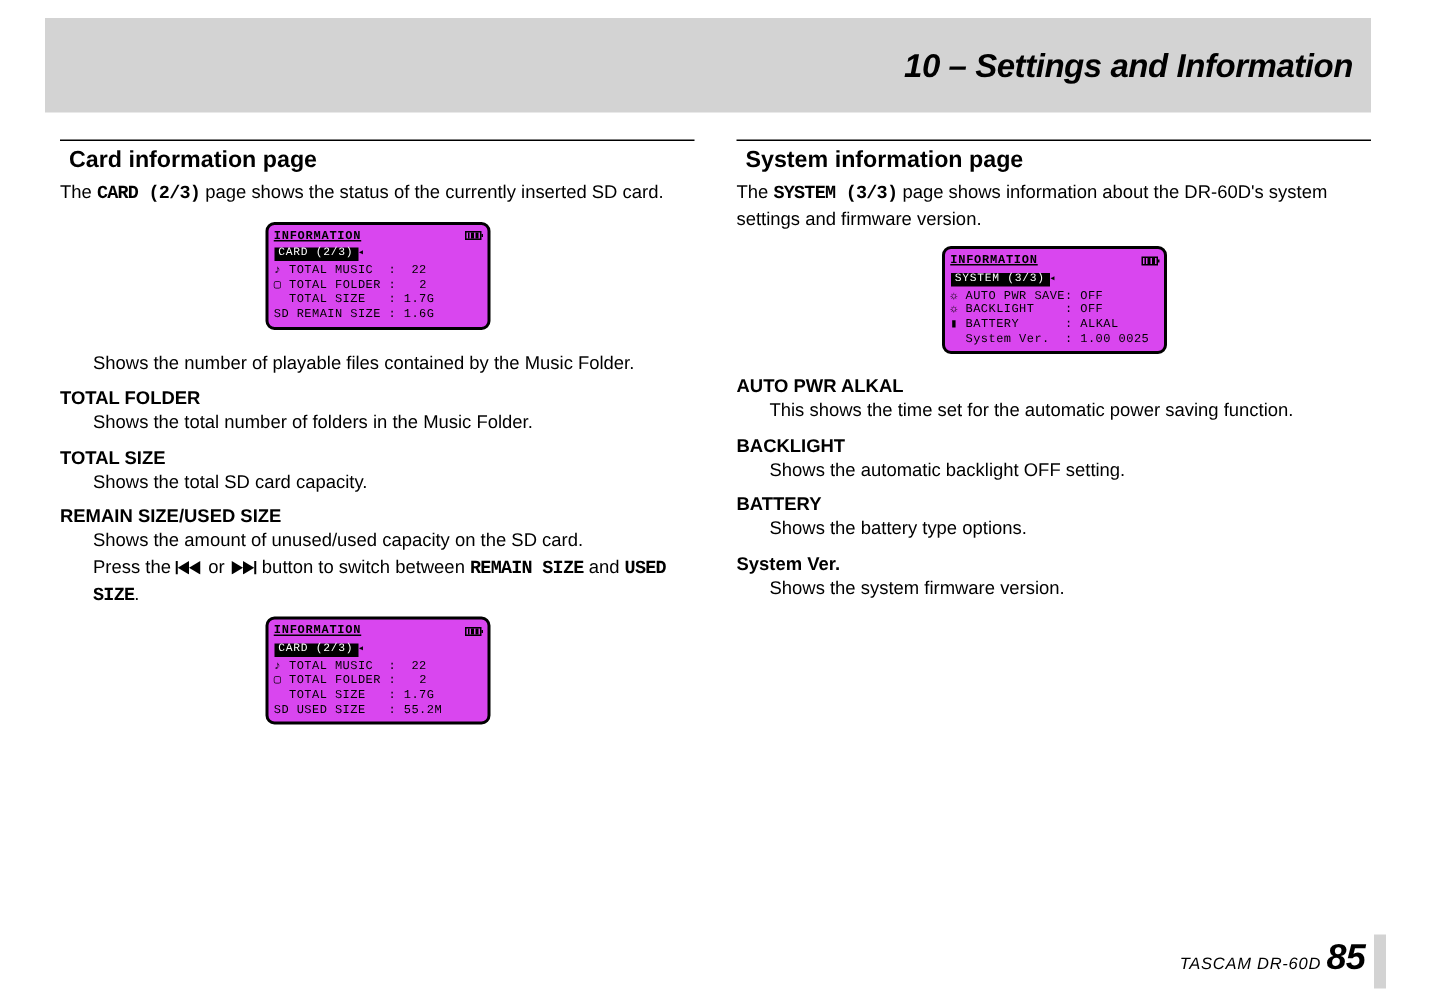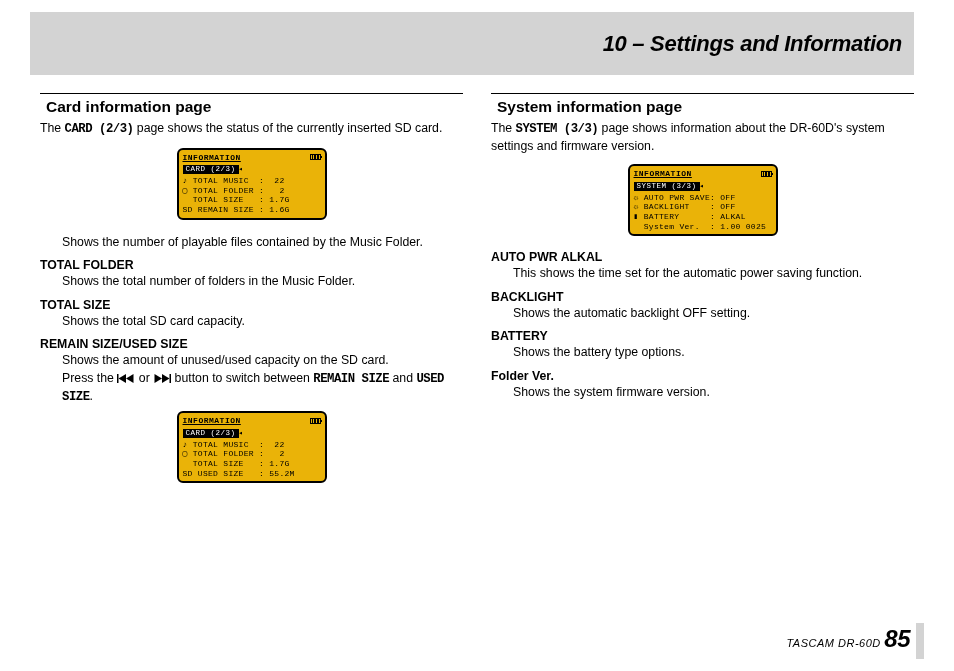--- a/index.html
+++ b/index.html
@@ -51,21 +51,21 @@
     margin: 6px 0 14px 0;
   }
   .lcd-frame {
     border: 2px solid #000;
     border-radius: 6px;
     padding: 3px 4px 3px 4px;
     width: 150px;
     font-family: "Courier New", monospace;
     font-size: 8px;
     line-height: 1.2;
-    background: #eab308;
+    background: #d946ef;
   }
   .lcd-title-row { display:flex; align-items:center; justify-content:center; gap:4px; margin-bottom:2px;}
   .lcd-title { font-weight:bold; text-decoration: underline; letter-spacing: 0.5px; font-size:8px;}
   .lcd-batt { display:inline-block; width:11px; height:6px; border:1px solid #000; position:relative; margin-left:auto;}
   .lcd-batt::after{content:"";position:absolute;right:-2px;top:1px;width:1px;height:2px;background:#000;}
   .lcd-batt-inner{display:flex;gap:1px;height:100%;padding:0 1px;}
   .lcd-batt-inner span{flex:1;background:#000;}
   .lcd-sub { background:#000; color:#fff; display:inline-block; padding:0 3px; font-size:7.5px; margin-bottom:2px; letter-spacing:0.5px;}
   .lcd-arrow { font-size:7px; }
   .lcd-line { white-space:pre; letter-spacing:0.3px;}
@@ -215,21 +215,21 @@
 
     <div class="term">AUTO PWR ALKAL</div>
     <div class="desc">This shows the time set for the automatic power saving function.</div>
 
     <div class="term">BACKLIGHT</div>
     <div class="desc">Shows the automatic backlight OFF setting.</div>
 
     <div class="term">BATTERY</div>
     <div class="desc">Shows the battery type options.</div>
 
-    <div class="term">Folder Ver.</div>
+    <div class="term">System Ver.</div>
     <div class="desc">Shows the system firmware version.</div>
   </div>
 </div>
 
 <div class="footer">
   <span>TASCAM  DR-60D </span><span class="footer-num">85</span>
 </div>
 <div class="footer-block"></div>
 
 </body></html>

